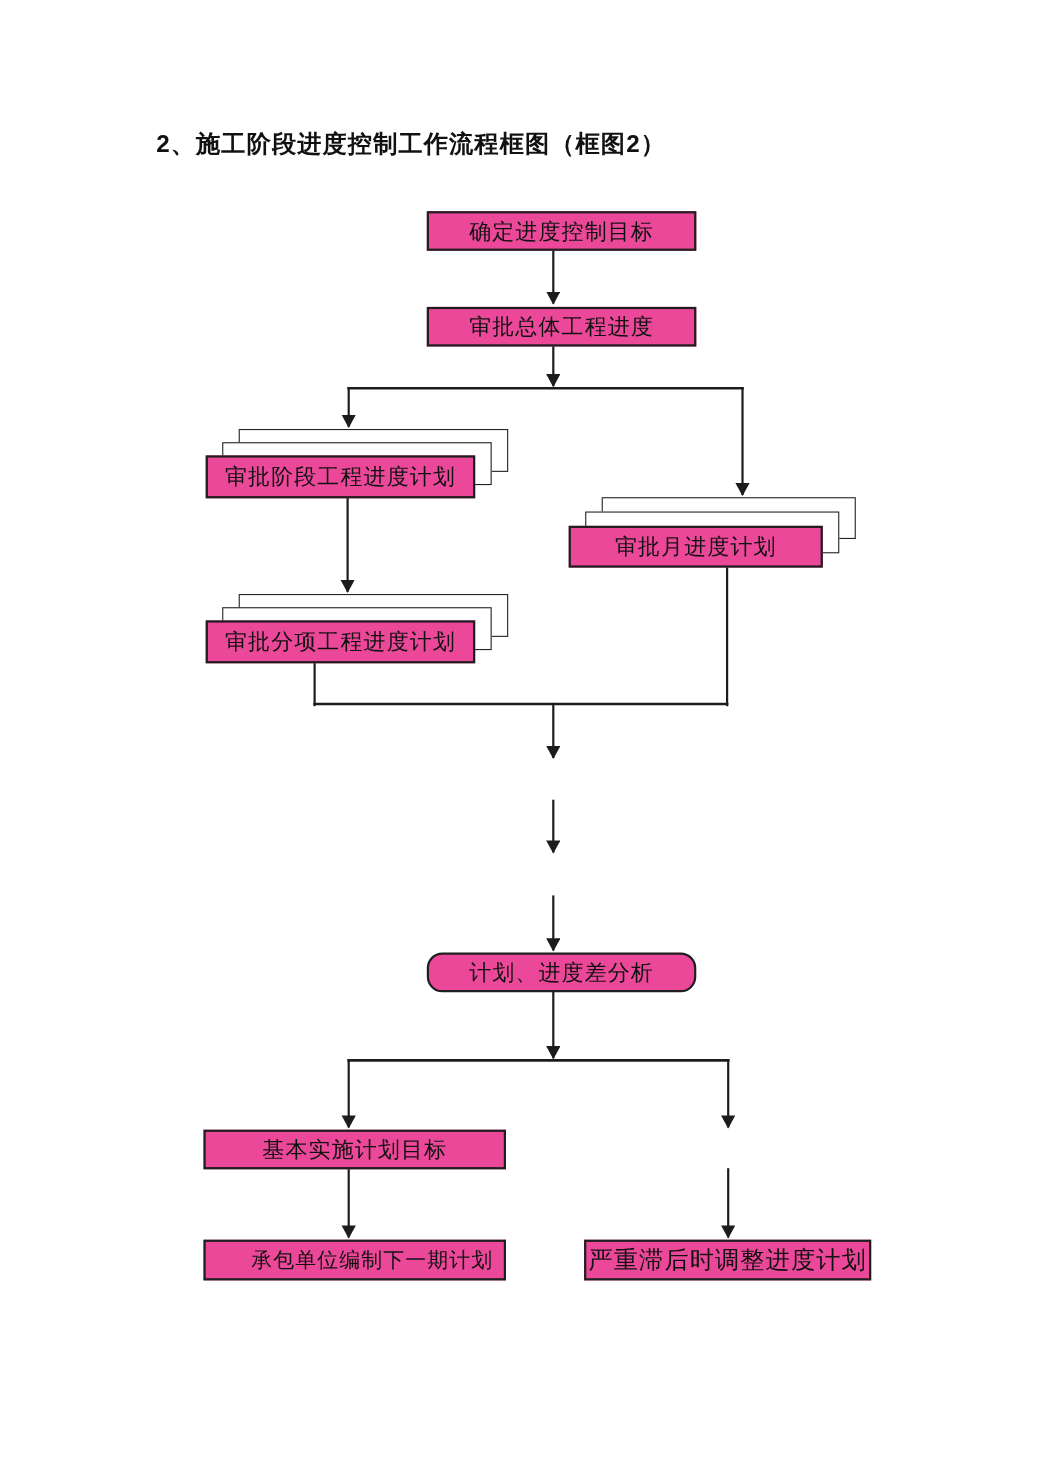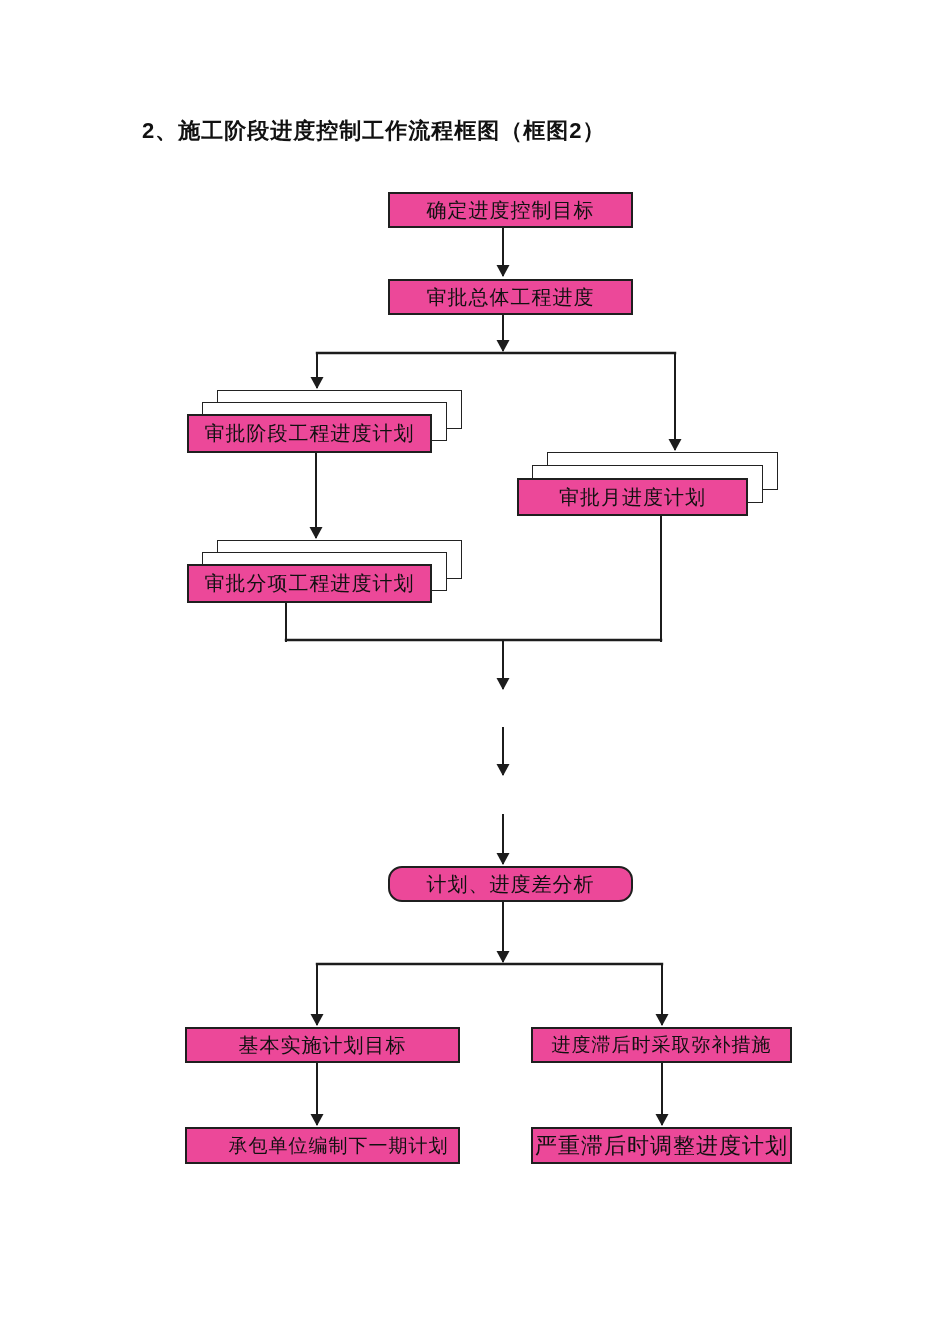--- a/index.html
+++ b/index.html
@@ -67,19 +67,18 @@
   <div class="stack-layer z2" style="left:217px;top:540px;width:245px;height:39px;"></div>
   <div class="stack-layer z3" style="left:202px;top:552px;width:245px;height:39px;"></div>
   <div class="node front" style="left:187px;top:564px;width:245px;height:39px;">审批分项工程进度计划</div>
 
 
 
   <div class="node" style="left:388px;top:866px;width:245px;height:36px;border-radius:14px;">计划、进度差分析</div>
 
   <div class="node" style="left:185px;top:1027px;width:275px;height:36px;">基本实施计划目标</div>
 
-  <div class="node fs19" style="left:531px;top:1027px;width:261px;height:36px;">进度滞后时采取弥补措施</div>
 
   <div class="node fs19" style="left:185px;top:1127px;width:275px;height:37px;padding-left:32px;">承包单位编制下一期计划</div>
 
   <div class="node fs18" style="left:531px;top:1127px;width:261px;height:37px;">严重滞后时调整进度计划</div>
 
 </div>
 
 </body></html>

